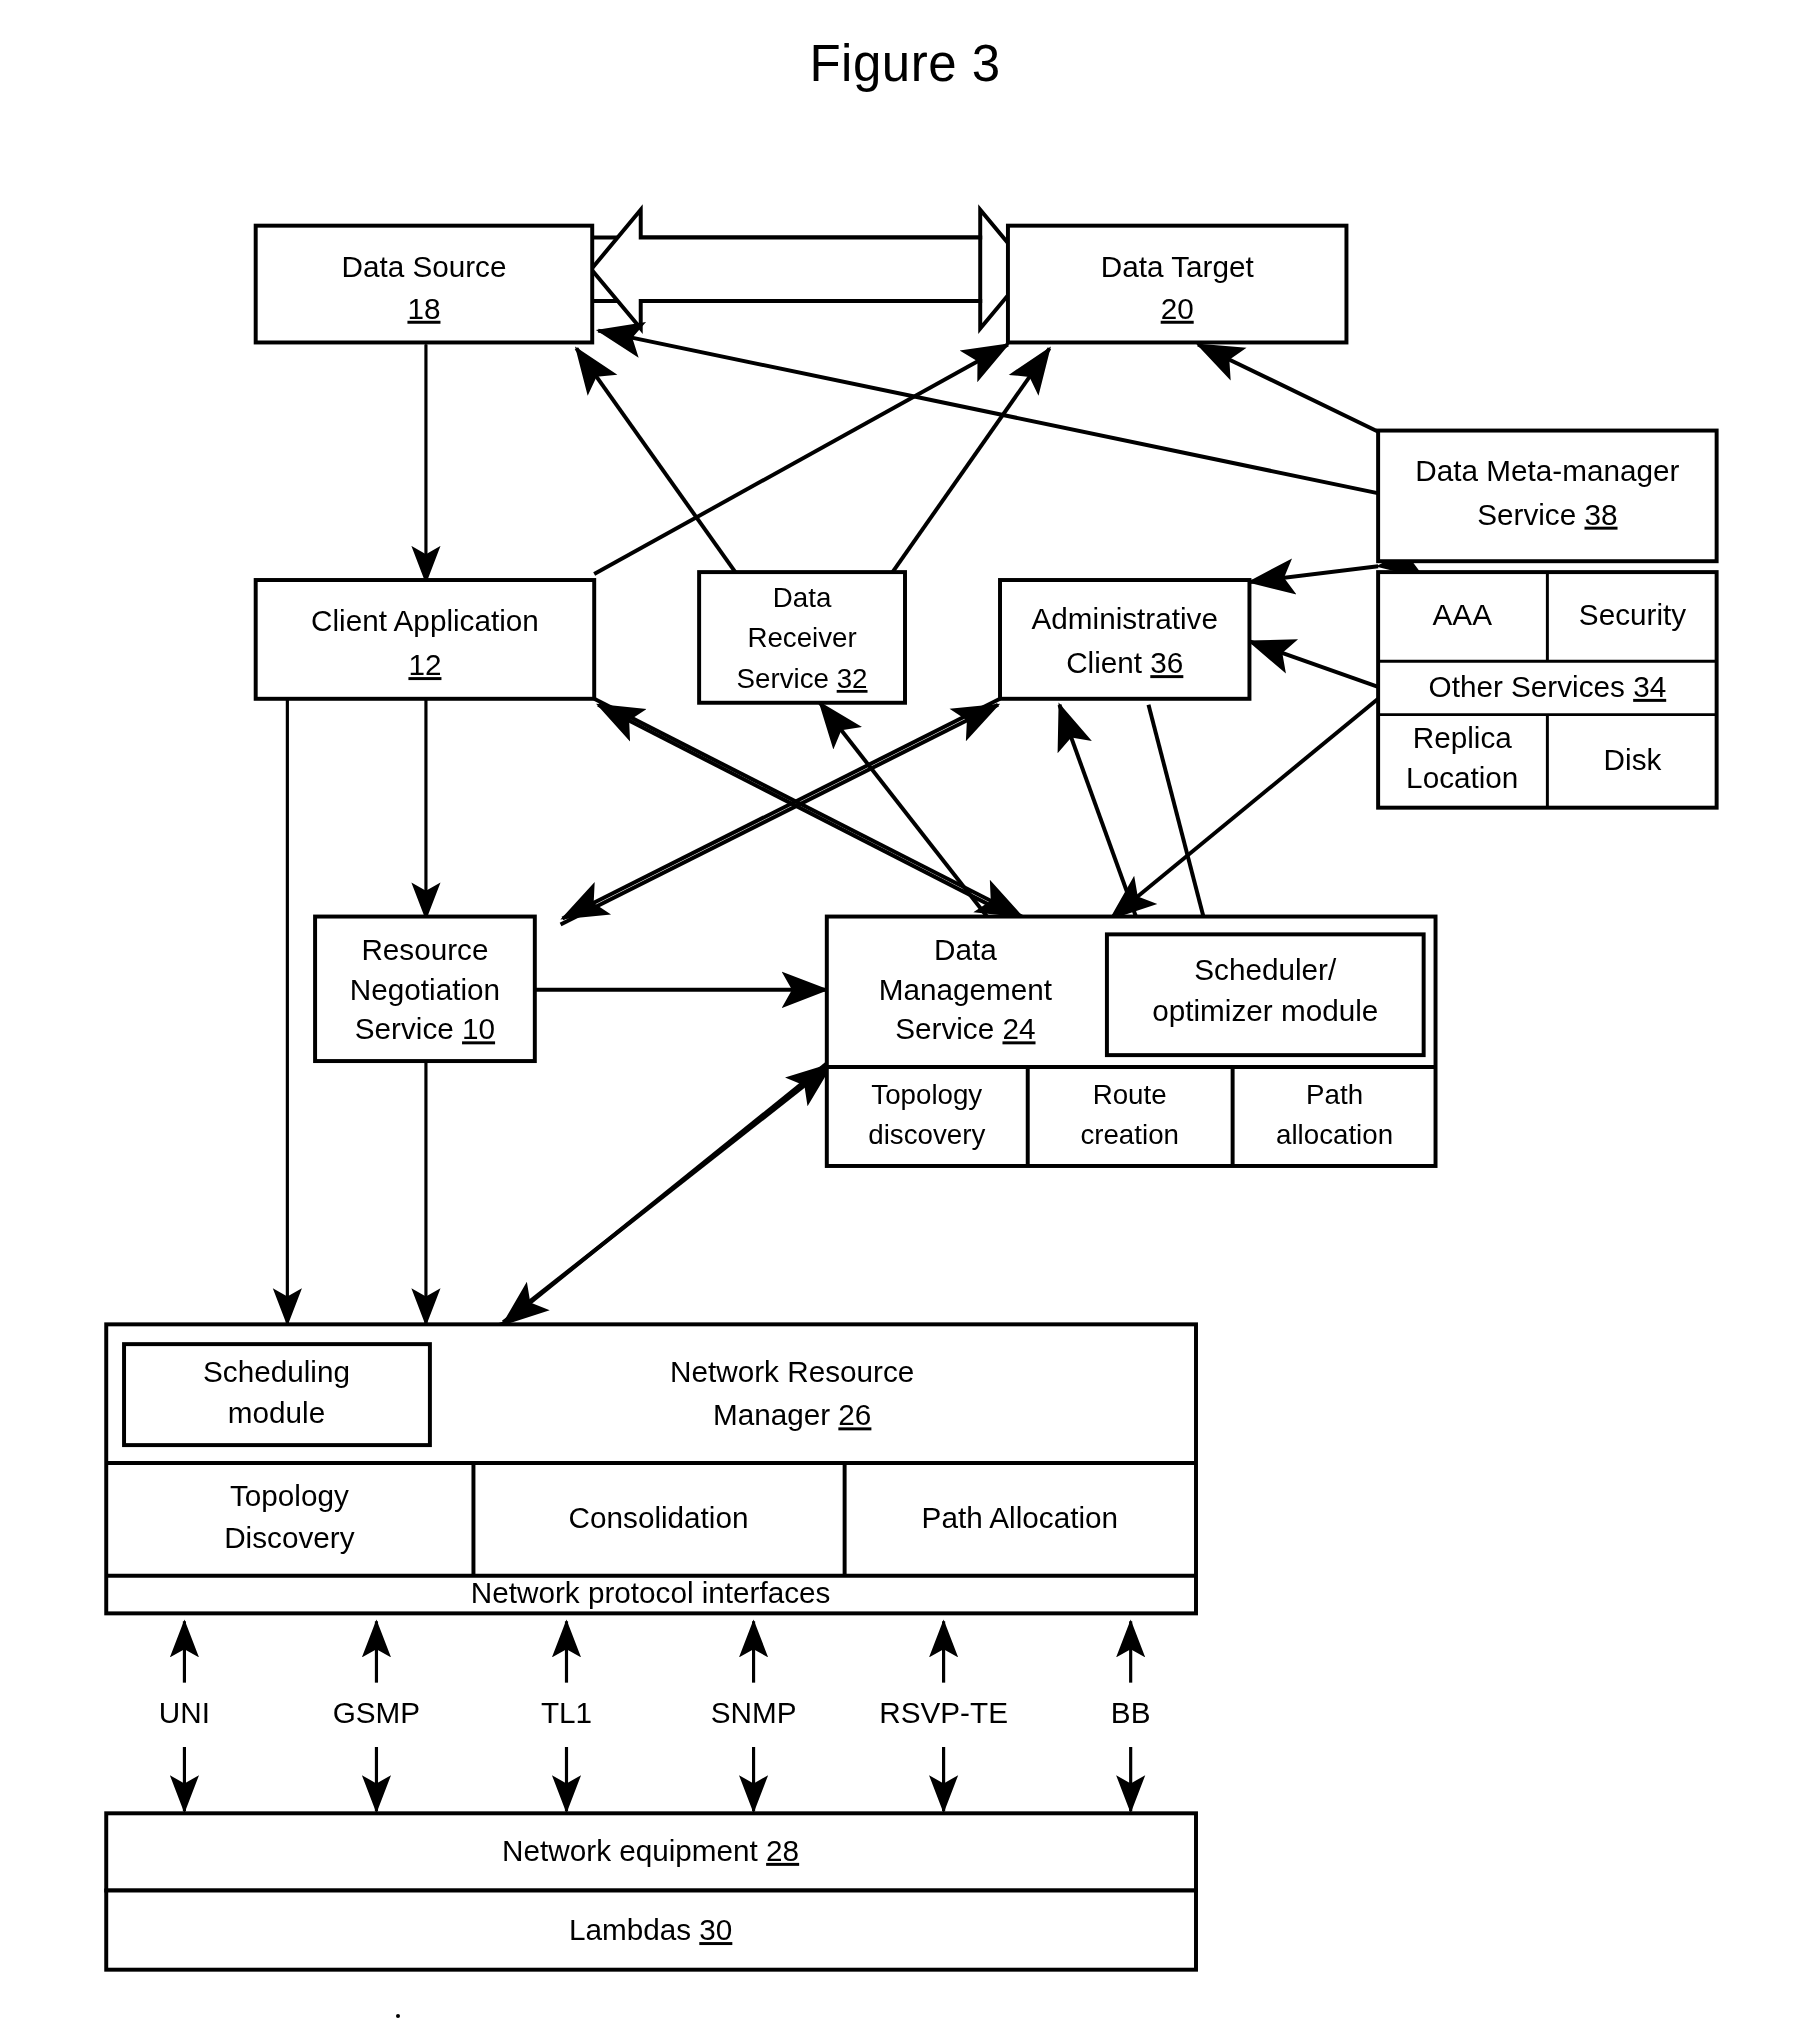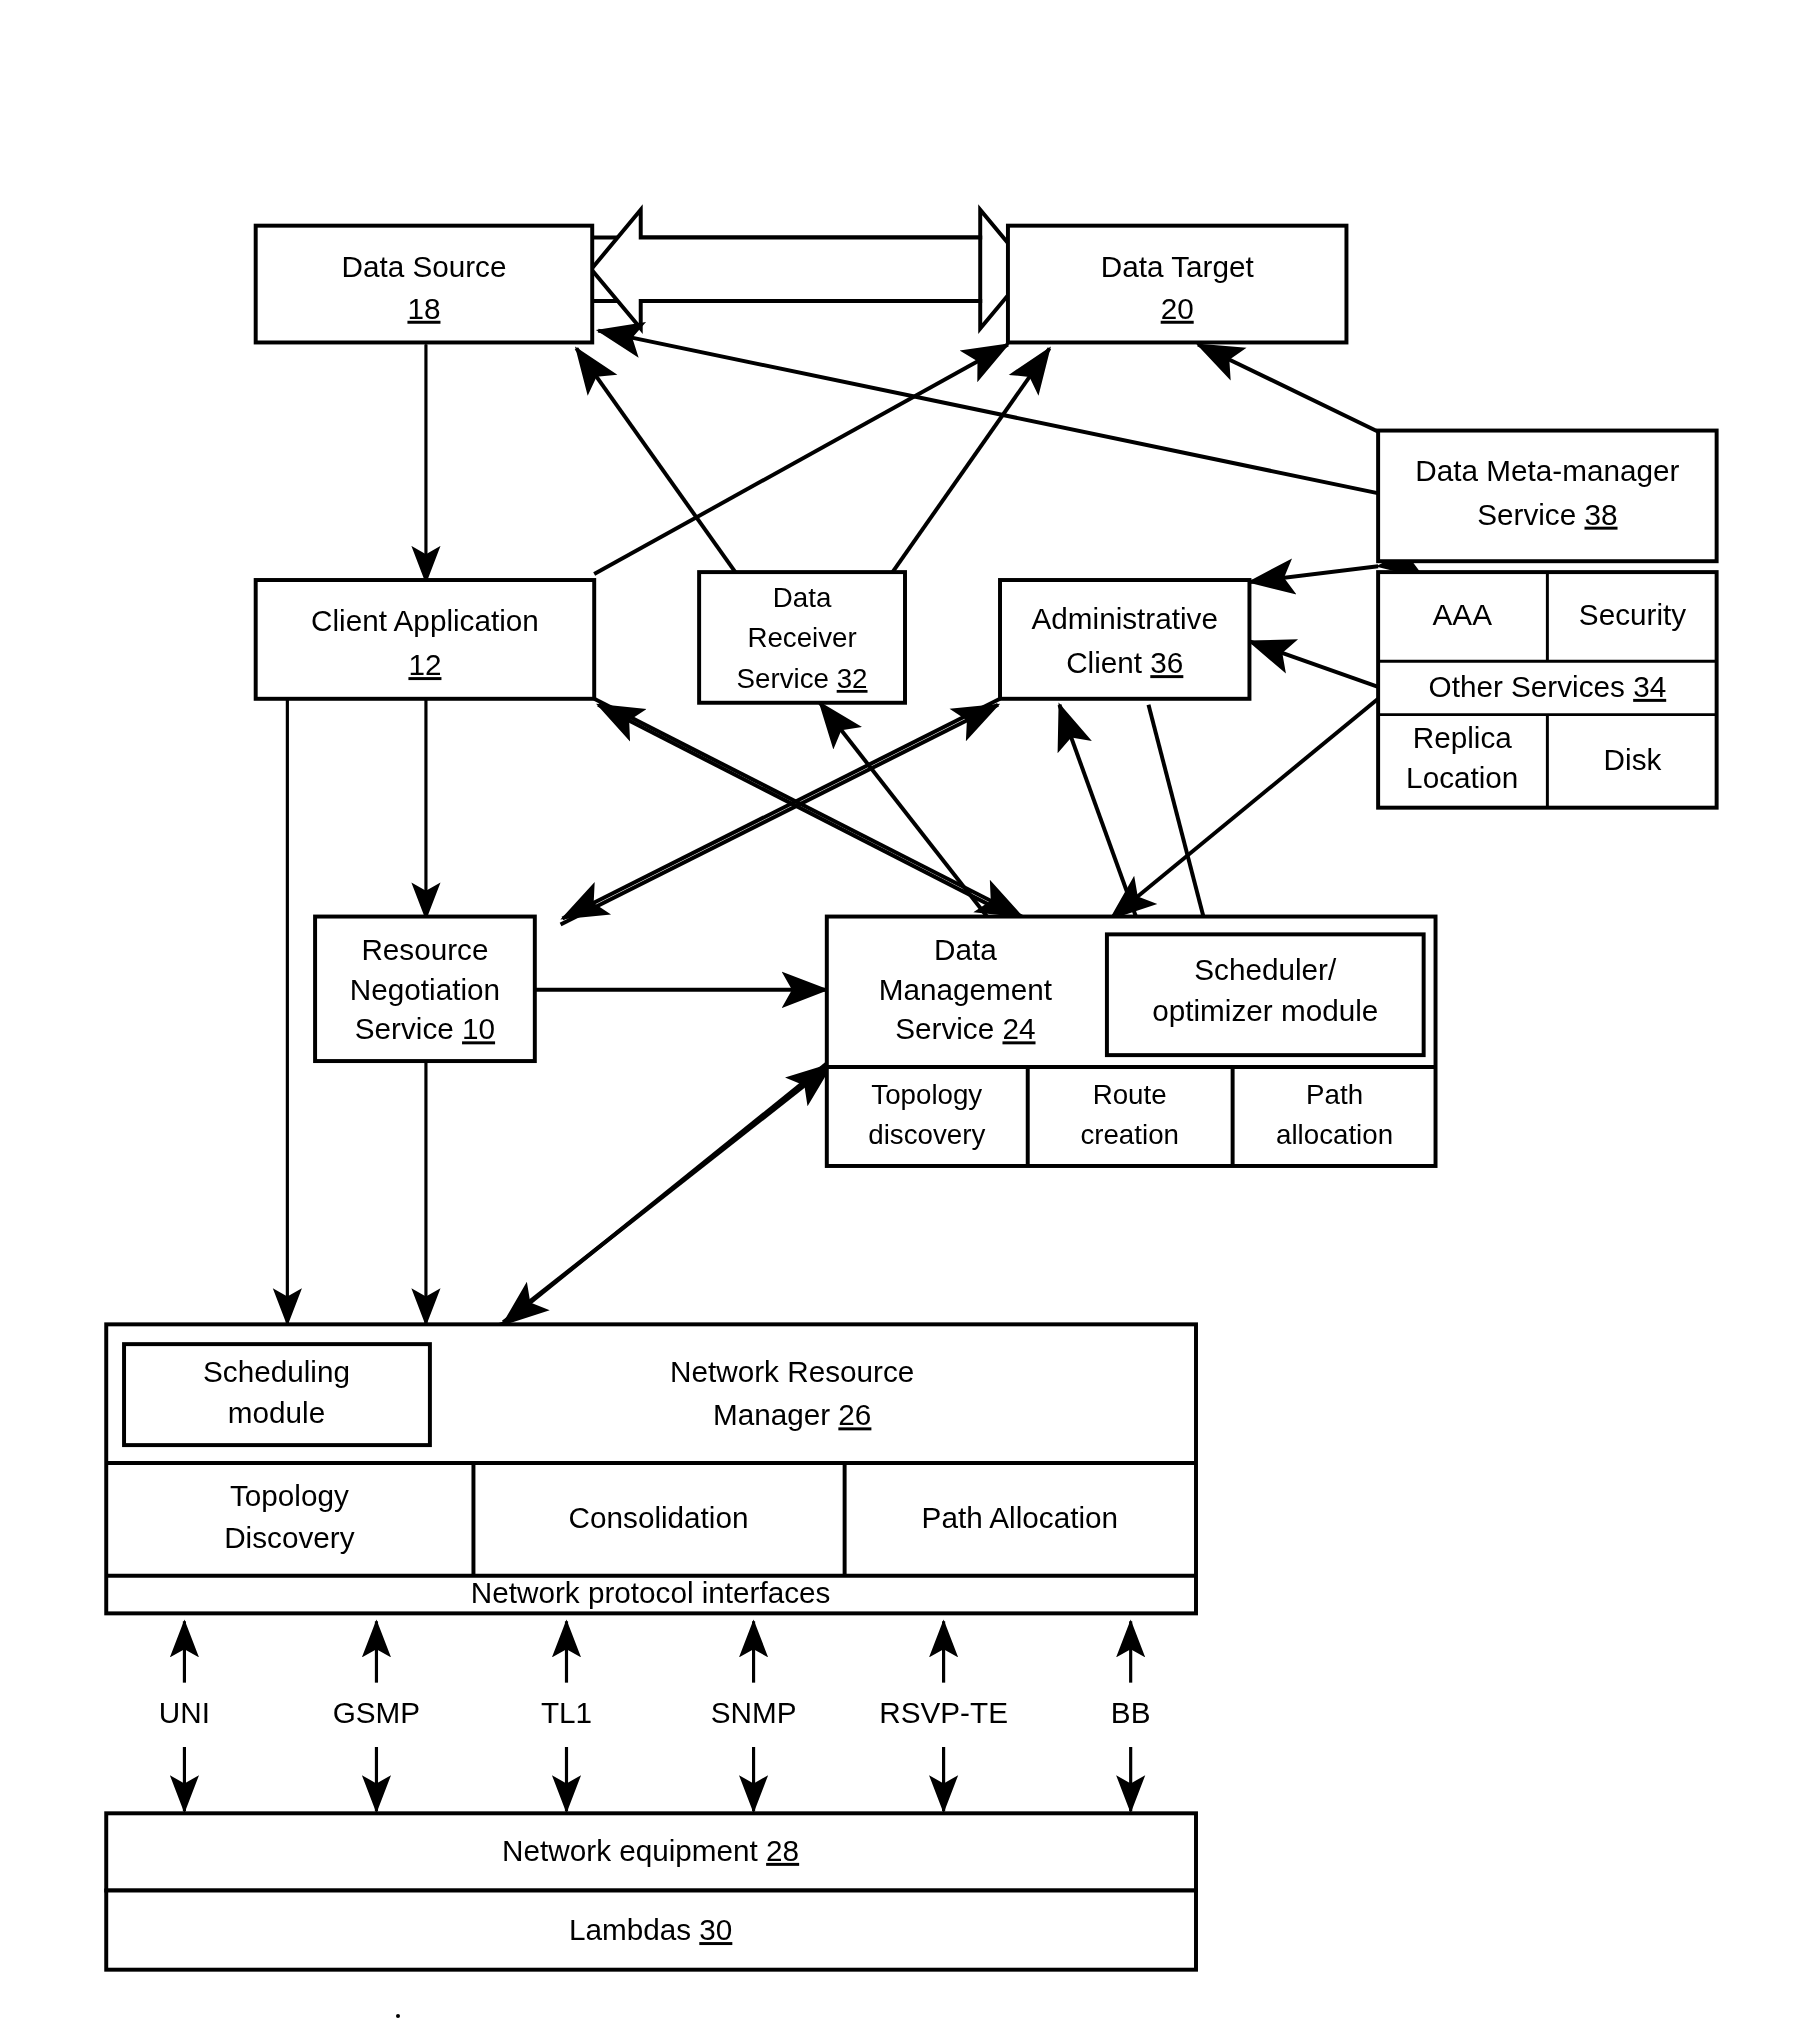--- a/index.html
+++ b/index.html
@@ -86,20 +86,21 @@
     height: 4px;
     background: #000;
     border-radius: 50%;
   }
 </style>
 </head>
 <body>
 
 <div id="figure-root">
 
+  <div id="figure-title">Figure 3</div>
 
   <svg id="diagram" viewBox="0 0 1828 2058">
     <defs>
       <marker id="ah" markerWidth="13" markerHeight="13" refX="11.4" refY="5" orient="auto" markerUnits="strokeWidth">
         <path d="M0,0.4 L12,5 L0,9.6 L2.6,5 Z" fill="#000000"></path>
       </marker>
       <marker id="ah2" markerWidth="13" markerHeight="13" refX="11.4" refY="5" orient="auto" markerUnits="strokeWidth">
         <path d="M0,0.4 L12,5 L0,9.6 L2.6,5 Z" fill="#000000"></path>
       </marker>
     </defs>

